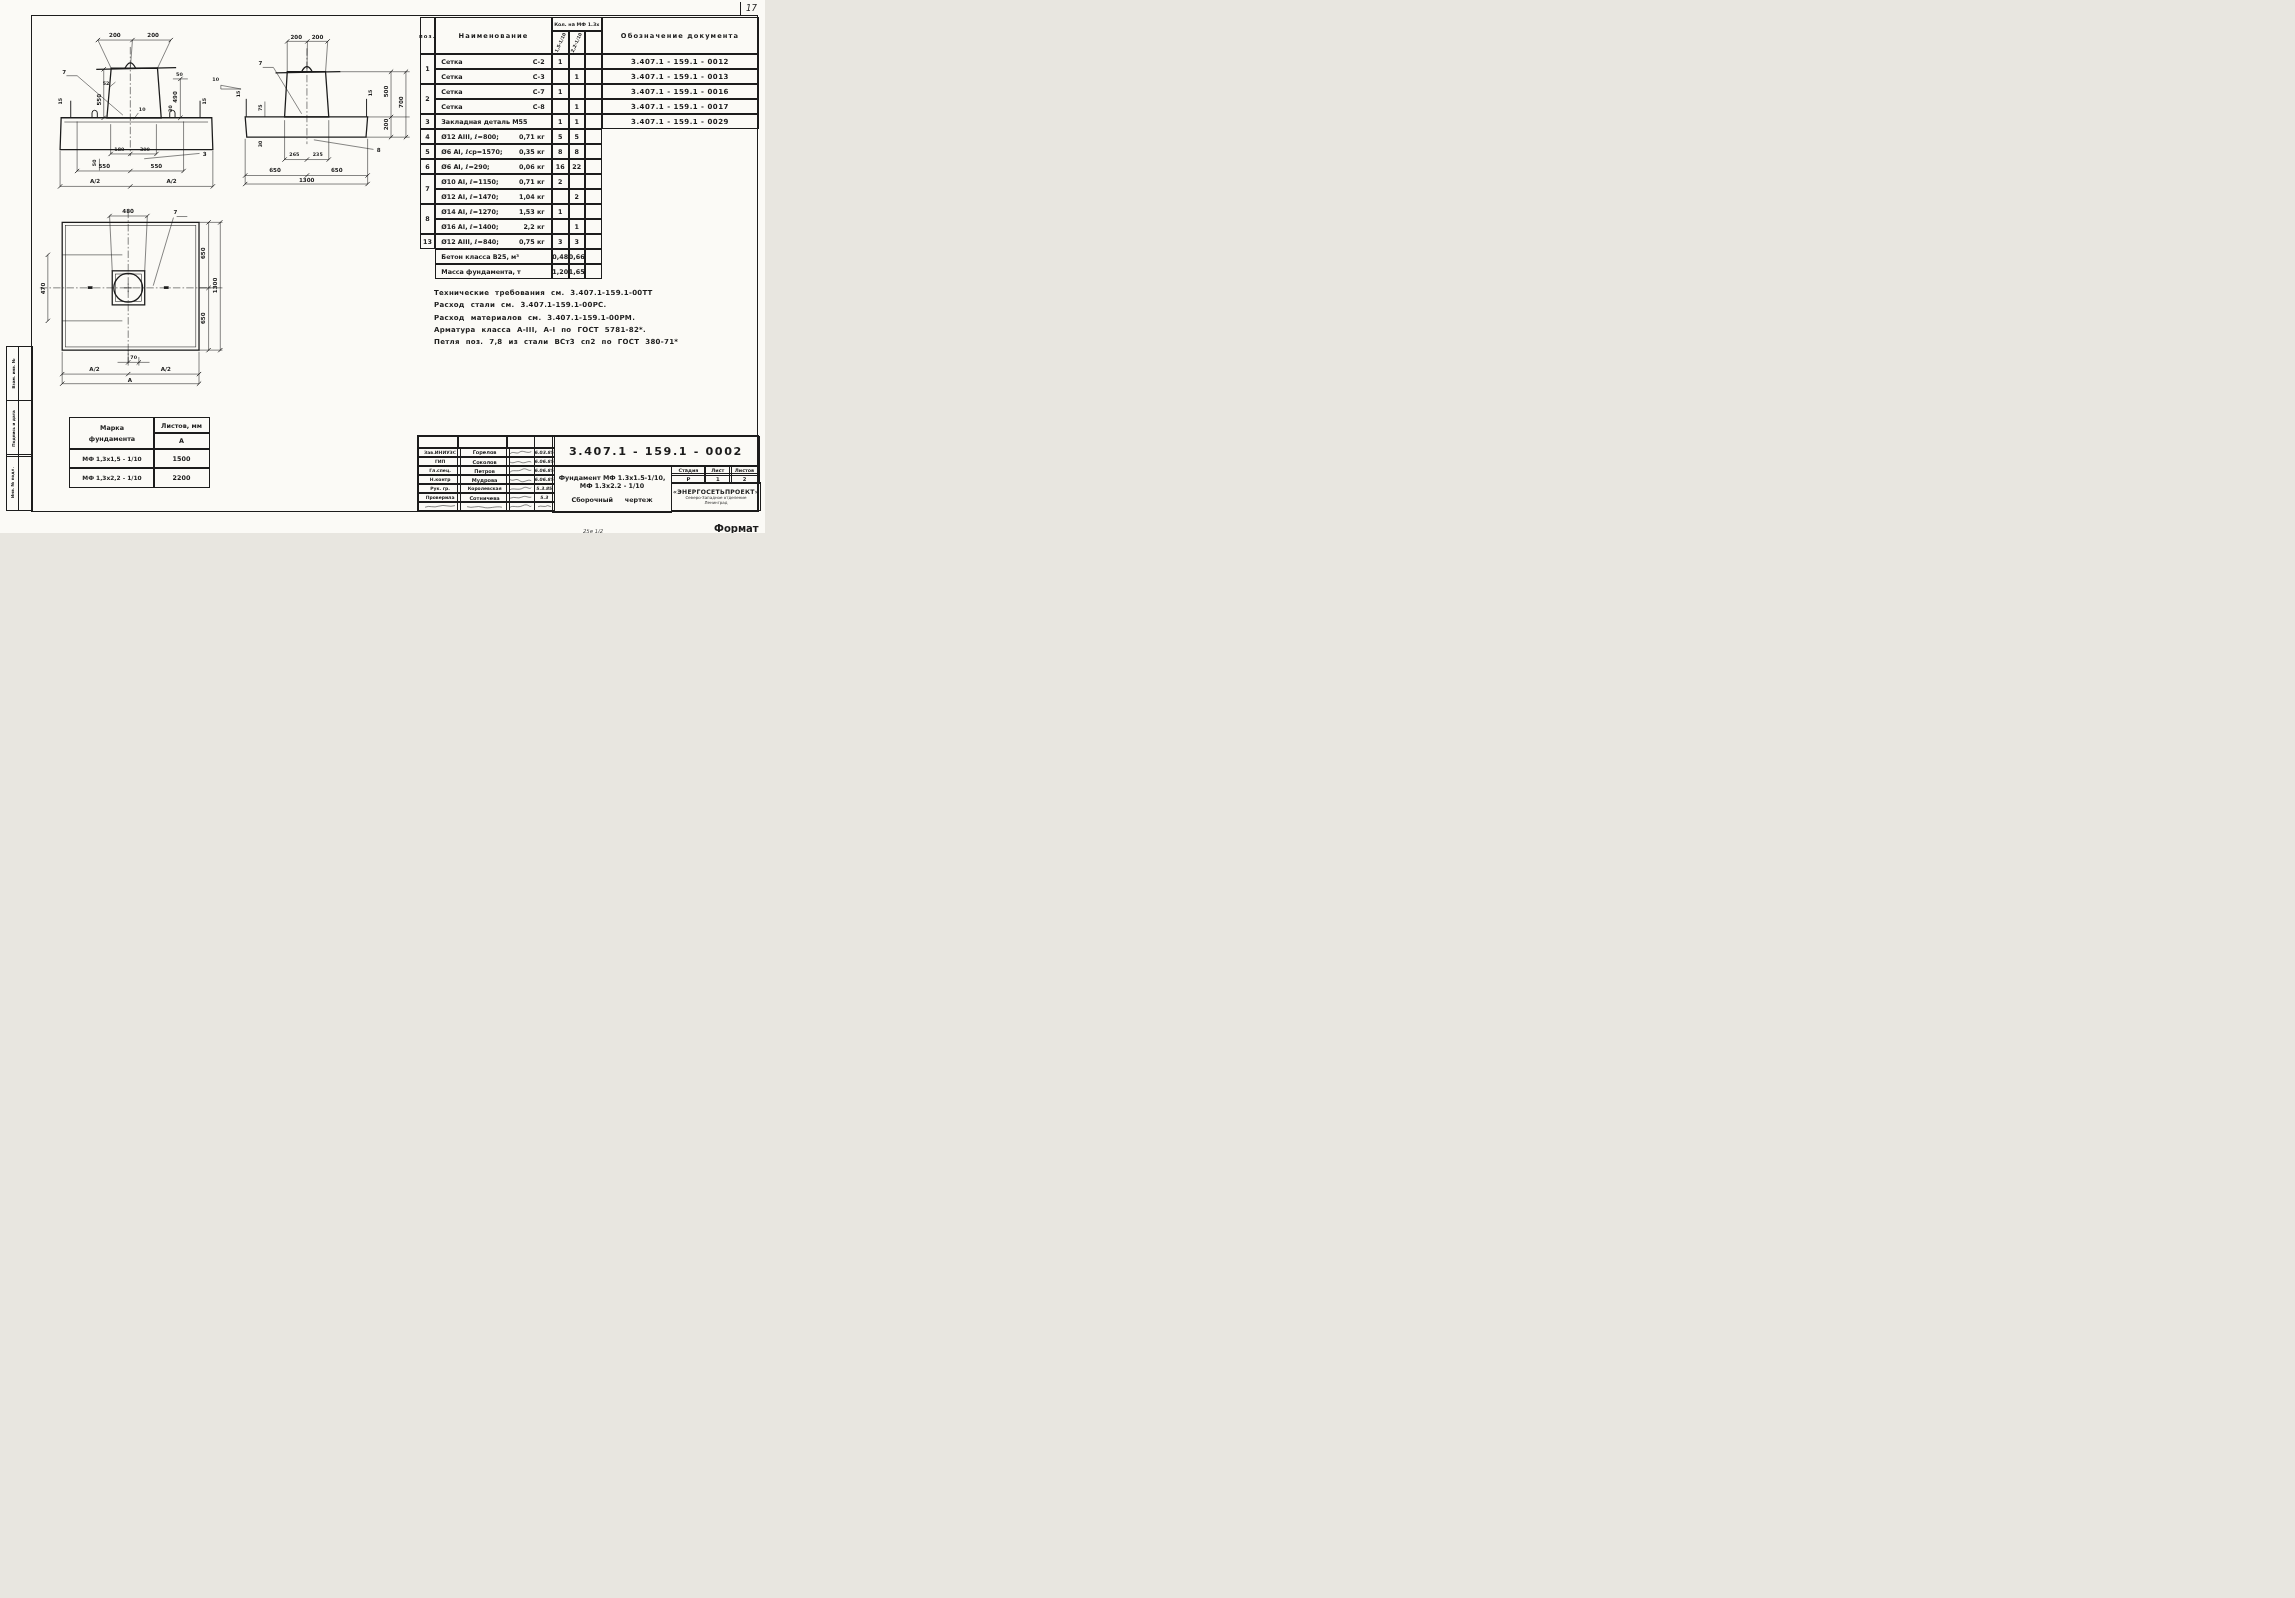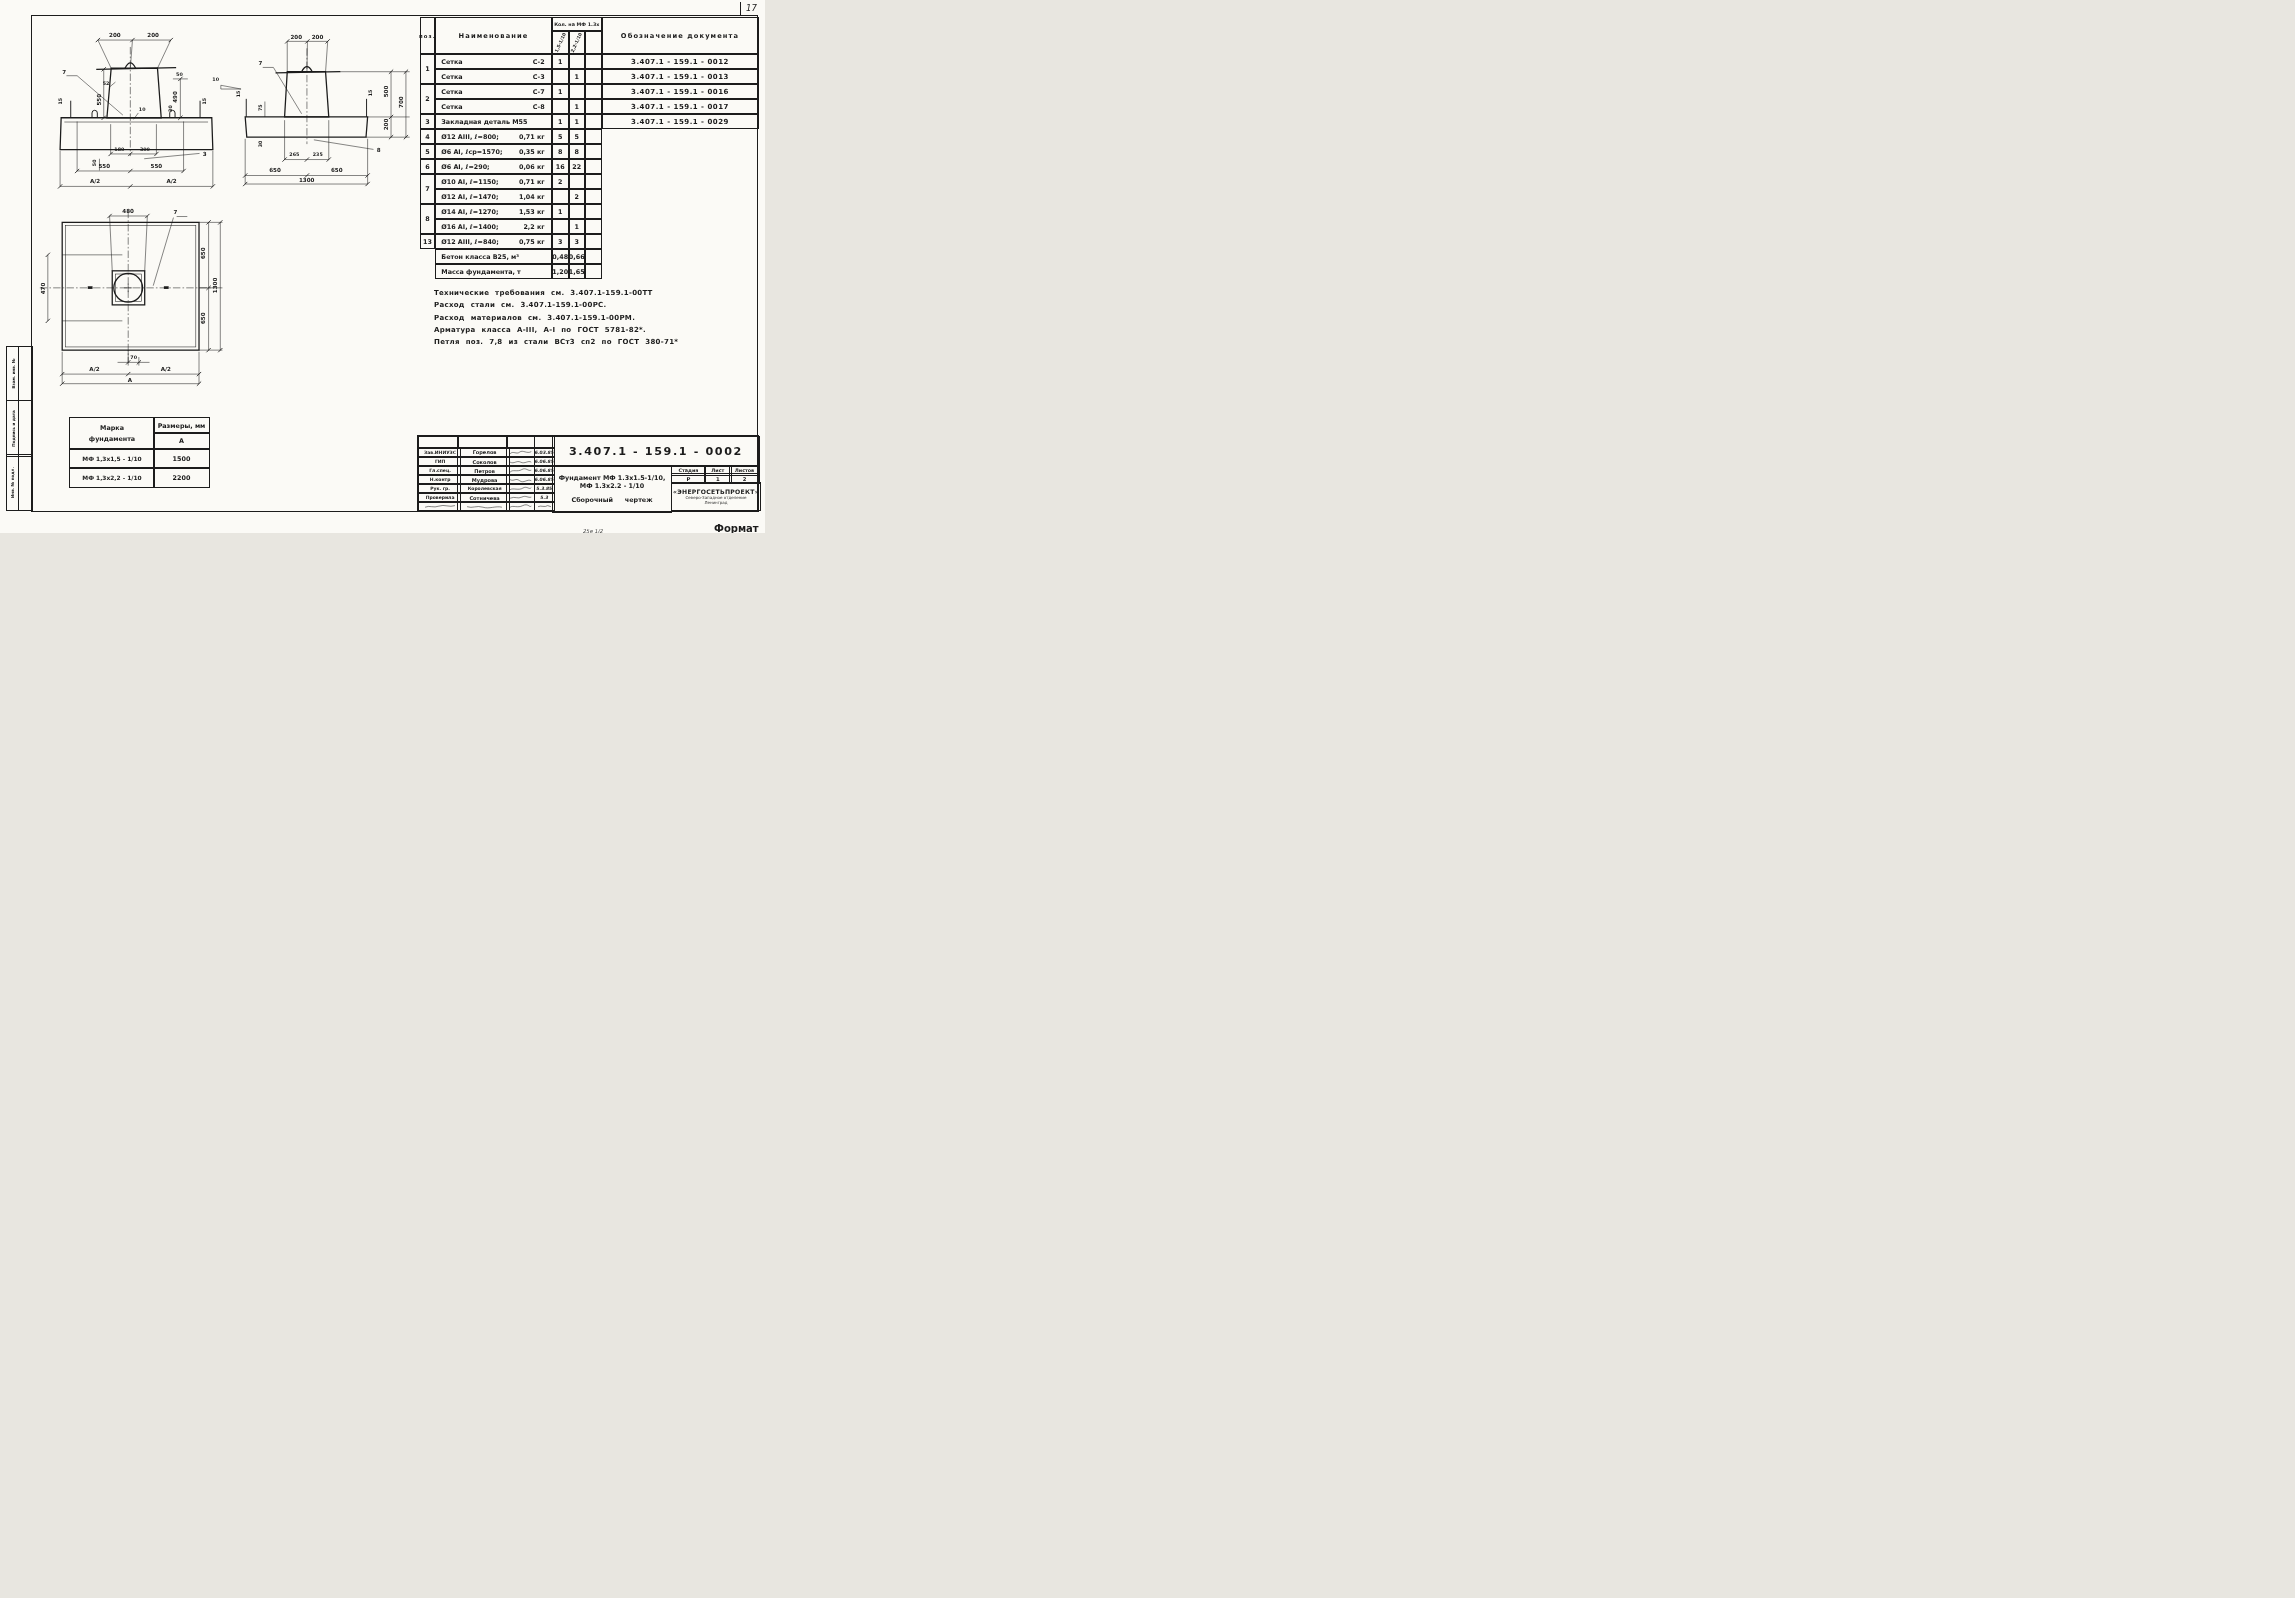--- a/index.html
+++ b/index.html
@@ -460,21 +460,21 @@
     <div>Расход стали см. 3.407.1-159.1-00РС.</div>
     <div>Расход материалов см. 3.407.1-159.1-00РМ.</div>
     <div>Арматура класса А-III, А-I по ГОСТ 5781-82*.</div>
     <div>Петля поз. 7,8 из стали ВСт3 сп2 по ГОСТ 380-71*</div>
   </div>
 
   <div class="marks">
     <div class="c abs" style="left:0;top:0;width:84px;height:31px;line-height:11px;text-align:center;justify-content:center;">
         <span style="width:59px;">Марка фундамента</span>
       </div>
-    <div class="c abs" style="left:84px;top:0;width:55px;height:15px;">Размеры, мм</div>
+    <div class="c abs" style="left:84px;top:0;width:55px;height:15px;">Листов, мм</div>
     <div class="c abs" style="left:84px;top:15px;width:55px;height:16px;">А</div>
     <div class="c abs" style="left:0;top:31px;width:84px;height:19px;font-size:5.9px;">МФ 1,3х1,5 - 1/10</div>
     <div class="c abs" style="left:84px;top:31px;width:55px;height:19px;">1500</div>
     <div class="c abs" style="left:0;top:50px;width:84px;height:19px;font-size:5.9px;">МФ 1,3х2,2 - 1/10</div>
     <div class="c abs" style="left:84px;top:50px;width:55px;height:19px;">2200</div>
   </div>
 
   <div class="tb">
 
     <div class="c" style="left:0;top:0;width:39px;height:10.7px;"></div>

